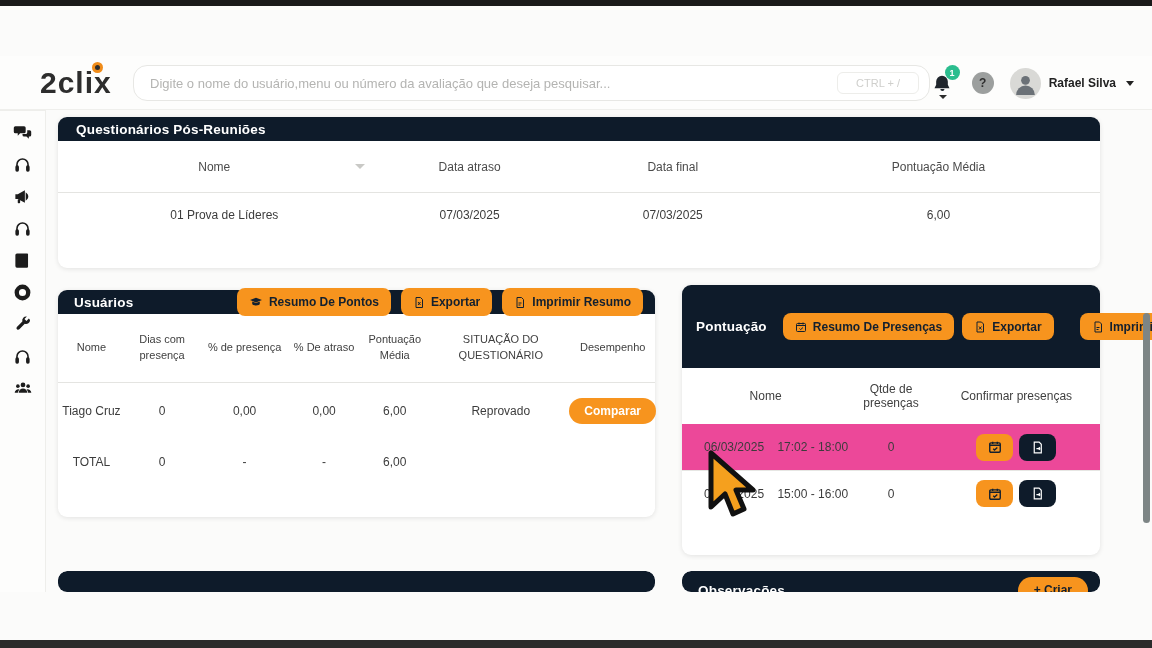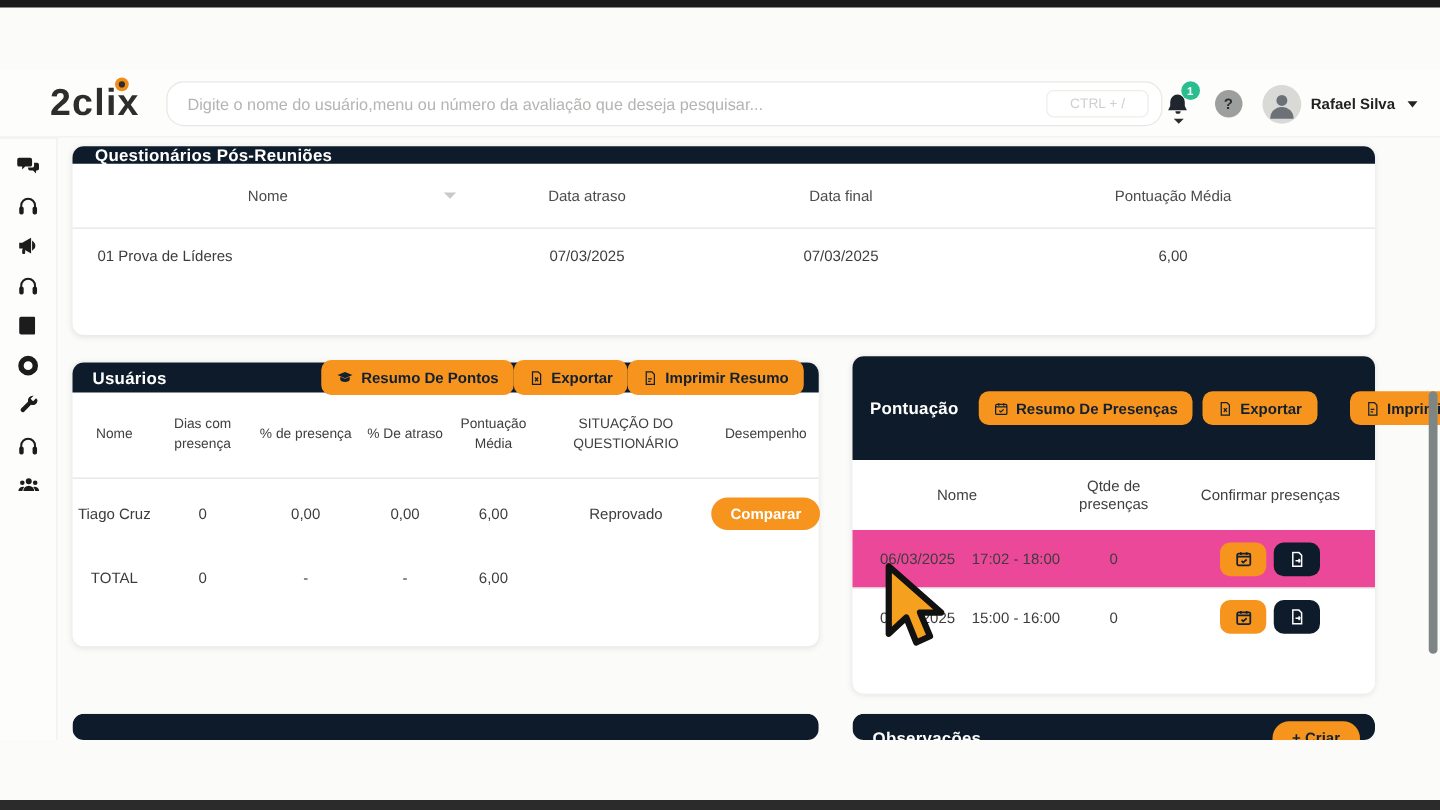--- a/index.html
+++ b/index.html
@@ -37,34 +37,34 @@
   
   .card { position:absolute; background:#fff; border-radius:9px; box-shadow:0 1px 5px rgba(0,0,0,0.10); }
   .panel-head { background:#0e1b2a; color:#fff; border-radius:9px 9px 0 0; display:flex; align-items:center; }
   .panel-title { font-size:13.5px; font-weight:bold; letter-spacing:.2px; }
 
   .btn-orange { display:flex; align-items:center; gap:6px; background:#f7941e; color:#13202f; border:none; border-radius:8px; height:28px; padding:0 12px; font-family:"Liberation Sans",sans-serif; font-size:12px; font-weight:bold; white-space:nowrap; cursor:pointer; }
   .btn-orange svg { flex:0 0 auto; }
 
   
   .card-q { left:58px; top:117px; width:1042px; height:151px; }
-  .card-q .panel-head { height:14px; padding-left:18px; }
+  .card-q .panel-head { height:24px; padding-left:18px; }
   .q-grid { display:grid; grid-template-columns:30% 19% 20% 31%; }
   .q-head { height:52px; align-items:center; border-bottom:1px solid #e4e4e1; }
   .q-head .cell { font-size:12px; color:#4b4b4b; text-align:center; position:relative; }
   .q-caret { position:absolute; right:6px; top:4px; width:0; height:0; border-left:5px solid transparent; border-right:5px solid transparent; border-top:5px solid #c9c9c6; }
   .q-row { height:44px; align-items:center; }
   .q-row .cell { font-size:12px; color:#3c3c3c; text-align:center; }
-  .q-row .cell.first { text-align:left; padding-left:20px; }
+  .q-row .cell.first { text-align:center; padding-left:20px; }
   .q-grid .cell { align-self:center; }
 
   
   .card-u { left:58px; top:290px; width:597px; height:227px; }
   .card-u .panel-head { height:24px; padding:0 12px 0 16px; justify-content:space-between; }
-  .u-buttons { display:flex; }
+  .u-buttons { display:flex; gap:10px; }
   .u-grid { display:grid; grid-template-columns:10% 14% 14% 13% 11% 25% 13%; }
   .u-thead { min-height:69px; border-bottom:1px solid #e4e4e1; align-items:center; padding:0 4px; }
   .u-thead .cell { font-size:11px; color:#3f3f3f; text-align:center; line-height:1.45; align-self:center; }
   .u-row { height:56px; padding:0 4px; }
   .u-row .cell { font-size:12px; color:#3c3c3c; text-align:center; align-self:center; line-height:1.4; }
   .u-total { height:46px; padding:0 4px; }
   .u-total .cell { font-size:12px; color:#3c3c3c; text-align:center; align-self:center; }
   .btn-compare { background:#f7941e; color:#fff; border:none; border-radius:15px; height:26px; padding:0 15px; font-family:"Liberation Sans",sans-serif; font-size:12px; font-weight:bold; justify-self:center; align-self:center; cursor:pointer; }
 
   

